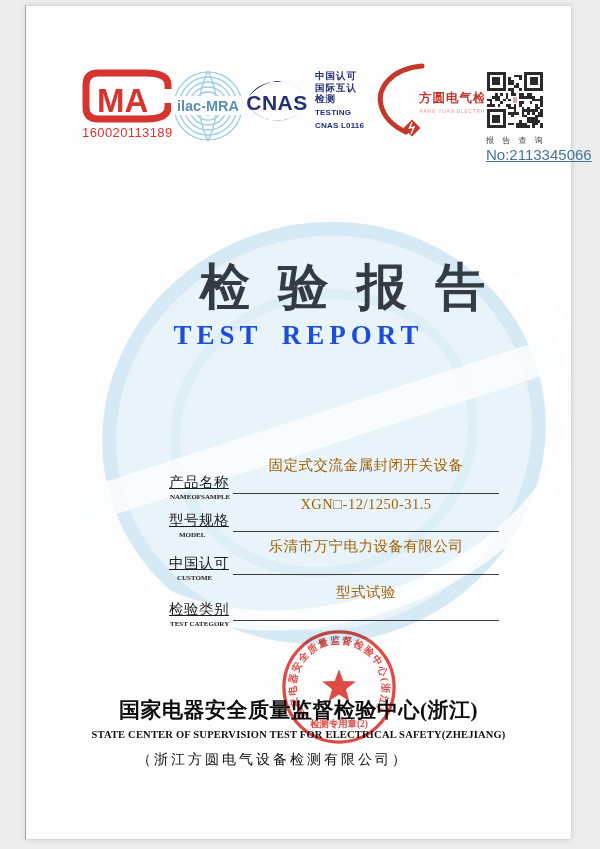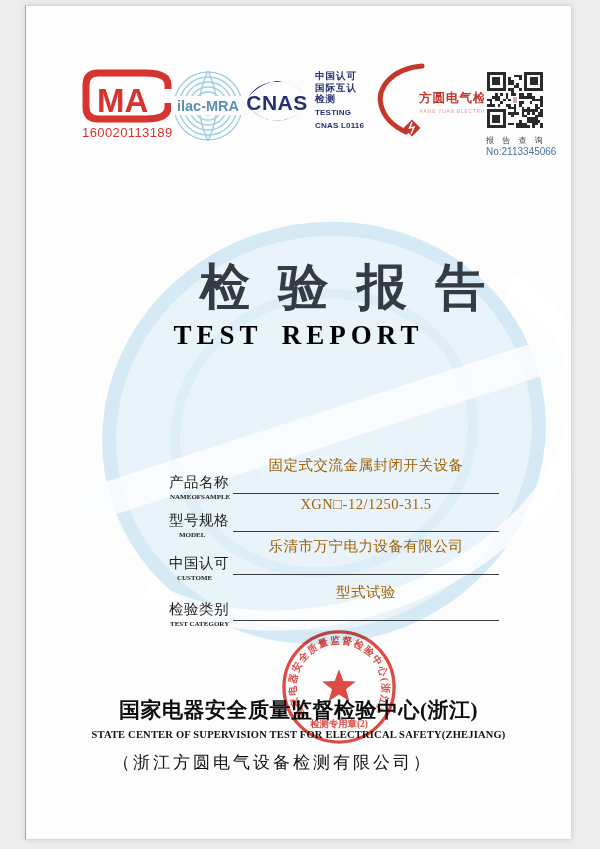--- a/index.html
+++ b/index.html
@@ -25,46 +25,46 @@
   .ilac-box{left:145px;top:61px;}
   .cnas-box{left:216px;top:66px;}
   .cnas-text{left:289px;top:64px;width:72px;color:#232f72;
     font-family:"Liberation Sans","DejaVu Sans",sans-serif;}
   .cnas-text .zh{font-size:9.5px;line-height:11.5px;font-weight:bold;letter-spacing:1px;}
   .cnas-text .en{font-size:8px;line-height:10px;font-weight:bold;margin-top:3px;letter-spacing:.2px;}
   .fy-box{left:338px;top:56px;}
   .qr-box{left:460px;top:66px;width:58px;text-align:center;}
   .qr-caption{margin-top:3px;font-size:8px;color:#3a3a3a;letter-spacing:3px;
     font-family:"Liberation Sans","DejaVu Sans",sans-serif;white-space:nowrap;}
-  .qr-number{font-size:10px;color:#44749c;
-    font-family:"Liberation Sans","DejaVu Sans",sans-serif;white-space:nowrap;}
+  .qr-number{font-size:15px;color:#44749c;
+    font-family:"Liberation Sans","DejaVu Sans",sans-serif;white-space:nowrap;text-decoration:underline;}
 
   
   .title-zh{left:0;top:248px;width:545px;text-align:center;
     font-size:50px;font-weight:bold;color:#343b43;letter-spacing:8px;white-space:nowrap;margin-left:48px;}
   .title-en{left:0;top:314px;width:545px;text-align:center;
-    font-size:27px;font-weight:bold;color:#000000;letter-spacing:5px;word-spacing:8px;}
+    font-size:27px;font-weight:bold;color:#1d4ed8;letter-spacing:5px;word-spacing:8px;}
 
   
   .frow{position:absolute;left:143px;width:330px;display:flex;align-items:flex-end;z-index:1;}
   .flabel{position:relative;width:64px;font-size:14.5px;color:#1d1d1d;
-    letter-spacing:.5px;padding-bottom:2px;white-space:nowrap;}
+    letter-spacing:.5px;padding-bottom:2px;white-space:nowrap;text-decoration:underline;}
   .fsub{position:absolute;top:20px;left:1px;font-size:7px;font-weight:bold;
     color:#222;white-space:nowrap;letter-spacing:0;}
   .frow.r2 .fsub{left:10px;} .frow.r3 .fsub{left:8px;} .frow.r4 .fsub{left:1px;}
   .fvalue{flex:1;border-bottom:1.2px solid #3c3c3c;text-align:center;
     font-size:14.5px;color:#a16207;padding-bottom:18px;letter-spacing:.5px;white-space:nowrap;}
 
   
   .stamp{left:254px;top:622px;z-index:3;mix-blend-mode:multiply;opacity:.92;}
   .foot1{left:0;top:690px;width:545px;text-align:center;font-size:21px;font-weight:bold;
     color:#0e0e0e;letter-spacing:.5px;white-space:nowrap;z-index:1;}
   .foot2{left:0;top:723px;width:545px;text-align:center;font-size:10.5px;font-weight:bold;
     color:#101010;letter-spacing:.2px;white-space:nowrap;z-index:1;}
-  .foot3{left:0;top:745px;width:494px;text-align:center;font-size:17px;
+  .foot3{left:0;top:745px;width:494px;text-align:center;font-size:14px;
     color:#101010;letter-spacing:3px;white-space:nowrap;z-index:1;}
   svg text{font-family:"Liberation Sans","DejaVu Sans",sans-serif;}
   svg .seriftxt{font-family:"Liberation Serif","DejaVu Serif",serif;}
 </style>
 </head>
 <body>
 
 <div class="page">
 
   <svg class="wm" width="492" height="470" viewBox="0 0 492 470">

